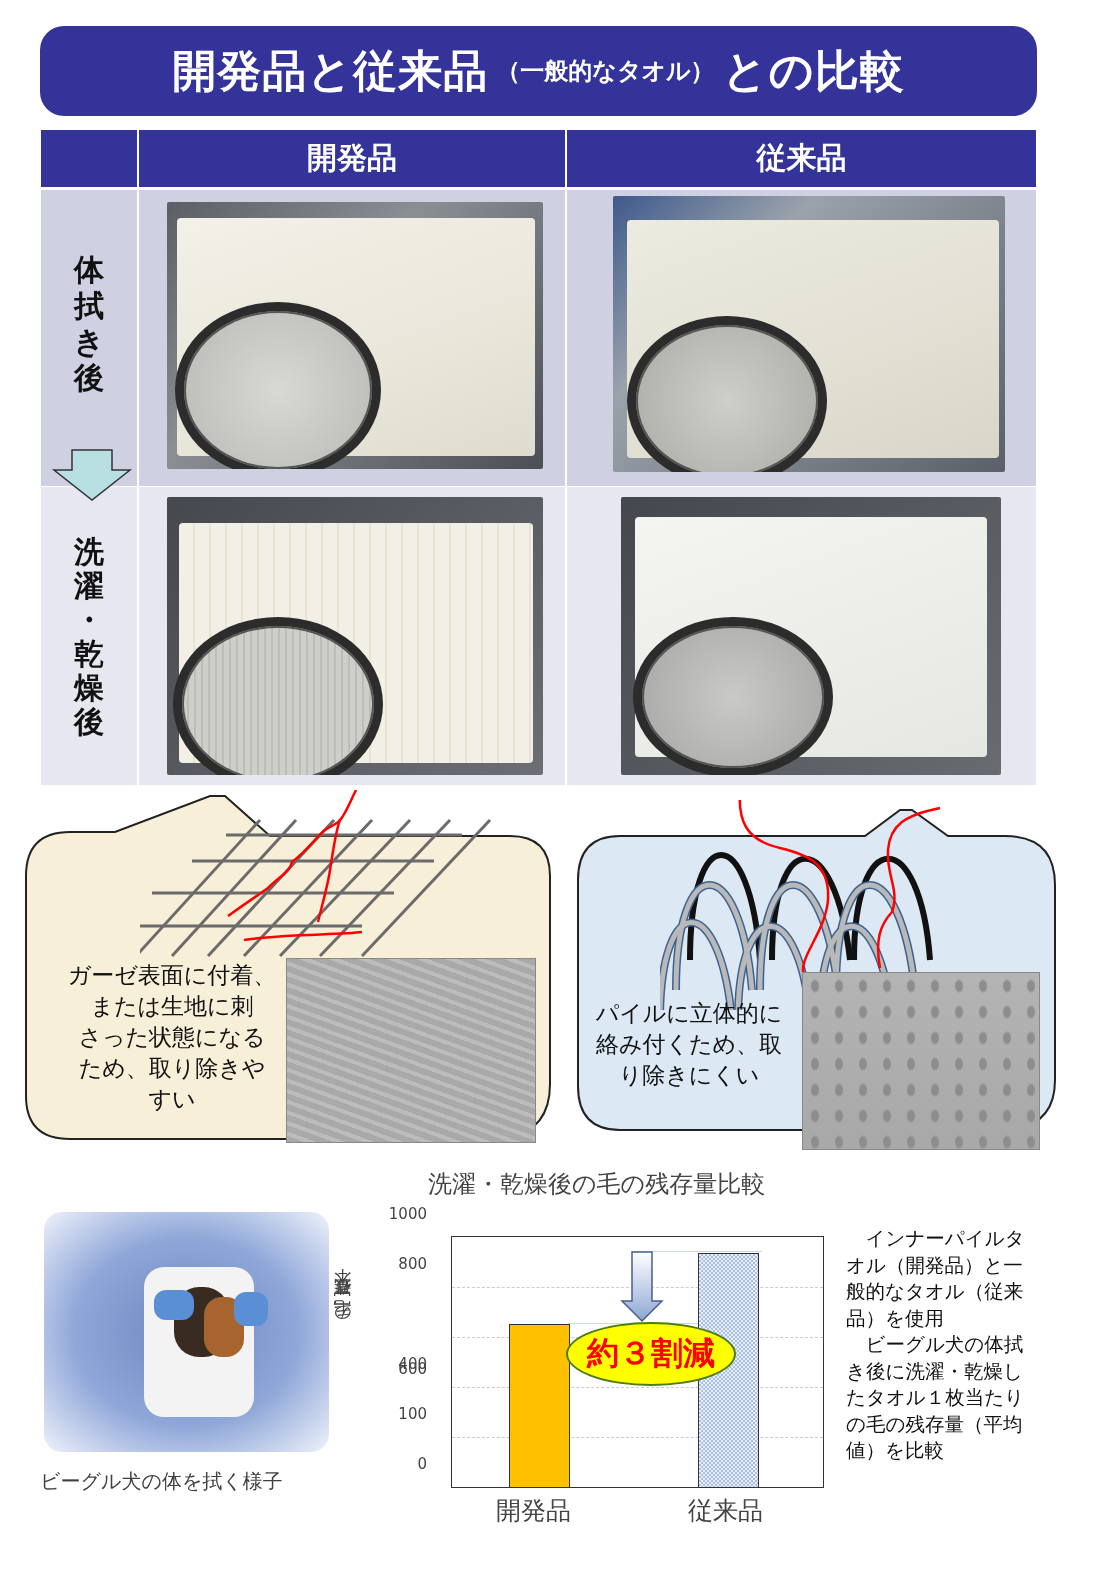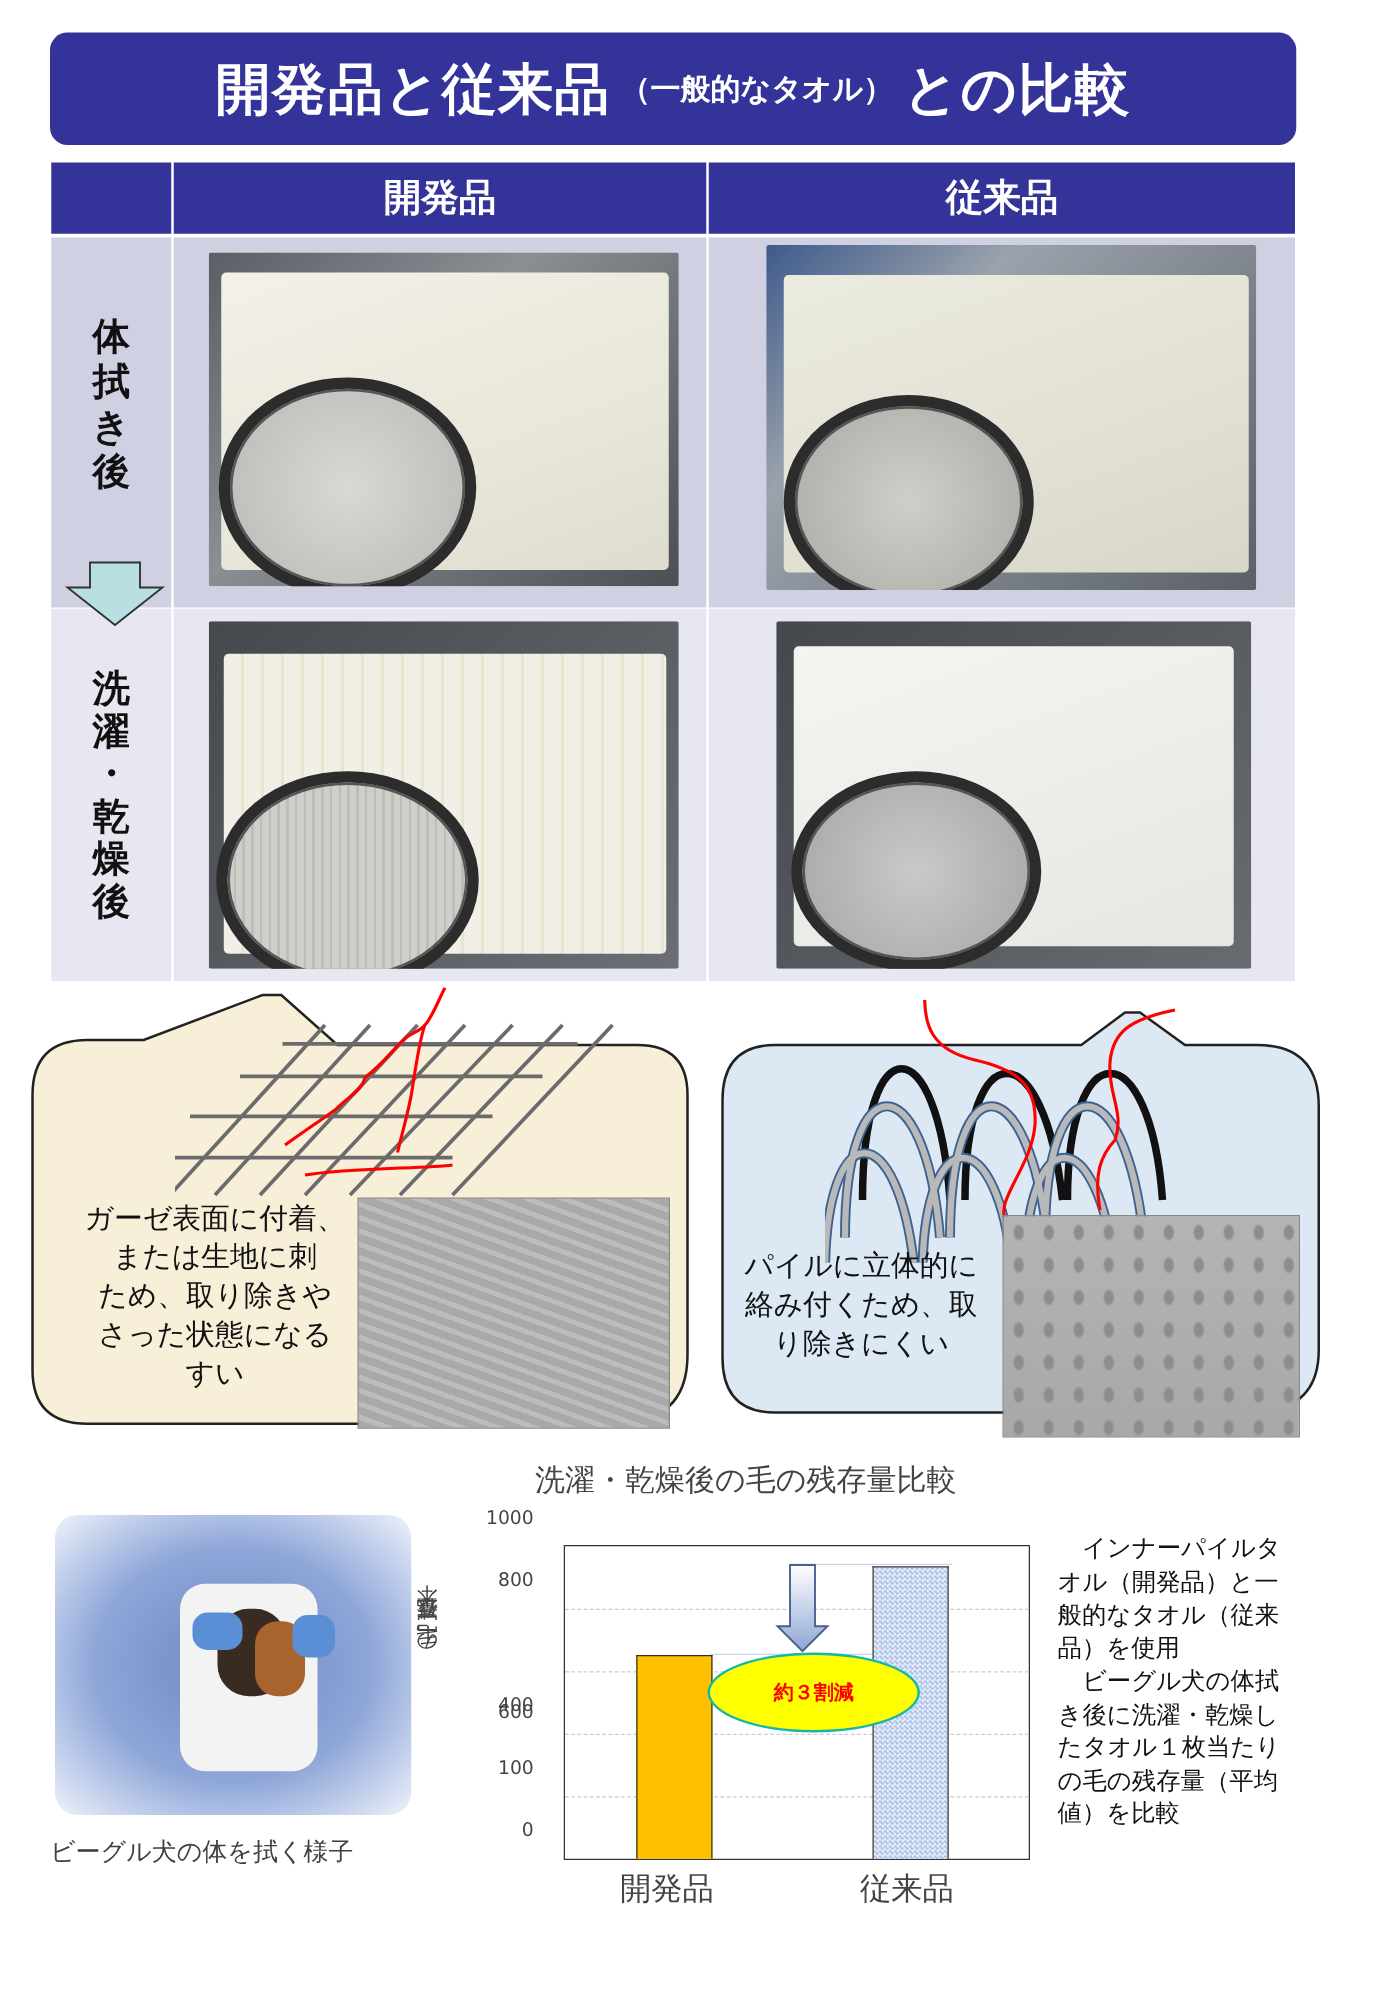--- a/index.html
+++ b/index.html
@@ -1,20 +1,20 @@
 <!DOCTYPE html>
 <html><head>
 <meta charset="utf-8">
 <style>
   * { box-sizing: border-box; margin: 0; padding: 0; }
   body { width: 1100px; height: 1595px; background: #ffffff; font-family: "DejaVu Sans", "Liberation Sans", sans-serif; position: relative; overflow: hidden; }
   .abs { position: absolute; }
 
   
-  .title-banner { left: 40px; top: 26px; width: 997px; height: 90px; background: #333399; border-radius: 14px; color: #fff; display: flex; align-items: center; justify-content: center; font-weight: bold; }
+  .title-banner { left: 40px; top: 26px; width: 997px; height: 90px; background: #333399; border-radius: 24px; color: #fff; display: flex; align-items: center; justify-content: center; font-weight: bold; }
   .title-main { font-size: 44px; letter-spacing: 1px; }
   .title-sub { font-size: 24px; margin: 0 8px; font-weight: bold; }
 
   
   .th { background: #333399; color: #fff; font-weight: bold; font-size: 30px; display: flex; align-items: center; justify-content: center; top: 130px; height: 57px; }
   .th-blank { left: 41px; width: 96px; }
   .th-dev { left: 139px; width: 426px; }
   .th-conv { left: 567px; width: 469px; }
 
   
@@ -35,21 +35,21 @@
   .texture { position: absolute; border: 1px solid #888; }
 
   
   .chart-title { left: 428px; top: 1168px; font-size: 24px; color: #444; }
   .plot { left: 451px; top: 1236px; width: 373px; height: 252px; border: 1.5px solid #333; background: #fff; }
   .gridline { position: absolute; left: 0; right: 0; border-top: 1px dashed #ccc; }
   .ytick { position: absolute; width: 50px; text-align: right; font-size: 15px; color: #444; left: 377px; }
   .ylabel { left: 330px; top: 1290px; font-size: 17px; color: #444; writing-mode: vertical-rl; letter-spacing: 1px; transform: rotate(180deg); }
   .xlabel { position: absolute; font-size: 25px; color: #444; top: 1494px; }
   .bar { position: absolute; bottom: 0; border: 1.5px solid #333; border-bottom: none; }
-  .callout-ellipse { left: 566px; top: 1322px; width: 170px; height: 64px; border-radius: 50%; background: #ffff00; border: 2px solid #14b8a6; display: flex; align-items: center; justify-content: center; color: #ff0000; font-weight: bold; font-size: 16px; }
+  .callout-ellipse { left: 566px; top: 1322px; width: 170px; height: 64px; border-radius: 50%; background: #ffff00; border: 2px solid #4d7c0f; display: flex; align-items: center; justify-content: center; color: #ff0000; font-weight: bold; font-size: 32px; }
   .side-text { left: 846px; top: 1226px; width: 212px; font-size: 19.5px; line-height: 26.5px; color: #111; }
   .caption { left: 40px; top: 1468px; font-size: 20px; color: #404040; }
 </style>
 </head>
 <body>
 
 <div class="abs title-banner">
   <span class="title-main">開発品と従来品</span>
   <span class="title-sub">（一般的なタオル）</span>
   <span class="title-main">との比較</span>
@@ -133,22 +133,22 @@
   <g stroke="#ff0000" stroke-width="2.5" fill="none">
     <path d="M88,126 C110,110 120,104 128,98 C140,86 150,82 152,72 C168,60 178,45 185,40 C190,36 196,35 200,30"></path>
     <path d="M178,132 C182,115 188,95 190,80 C193,60 196,40 200,30 C205,25 210,12 216,0"></path>
     <path d="M104,150 C140,144 200,145 222,142"></path>
   </g>
 </svg>
 <div class="texture" style="left:286px; top:958px; width:250px; height:185px; background:repeating-linear-gradient(20deg,#a9a9a9 0 6px,#bcbcbc 6px 10px),linear-gradient(#b5b5b5,#a5a5a5);"></div>
 <div class="bubble-text" style="left:52px; top:960px; width:240px;">
   <div>ガーゼ表面に付着、</div>
   <div>または生地に刺</div>
+  <div>さった状態になる</div>
   <div>ため、取り除きや</div>
-  <div>さった状態になる</div>
   <div>すい</div>
 </div>
 
 <svg class="abs" style="left:560px; top:790px;" width="505" height="360">
   <path d="M60,46 L305,46 L340,20 L352,20 L388,46 L445,46 Q495,46 495,95 L495,290 Q495,340 440,340 L60,340 Q18,340 18,296 L18,90 Q18,46 60,46 Z" fill="#dce9f5" stroke="#222" stroke-width="2"></path>
 </svg>
 <svg class="abs" style="left:660px; top:800px;" width="300" height="210">
   <g fill="none" stroke="#111" stroke-width="6">
     <path d="M30,160 C30,20 90,20 100,160"></path>
     <path d="M112,160 C112,25 175,25 190,160"></path>

